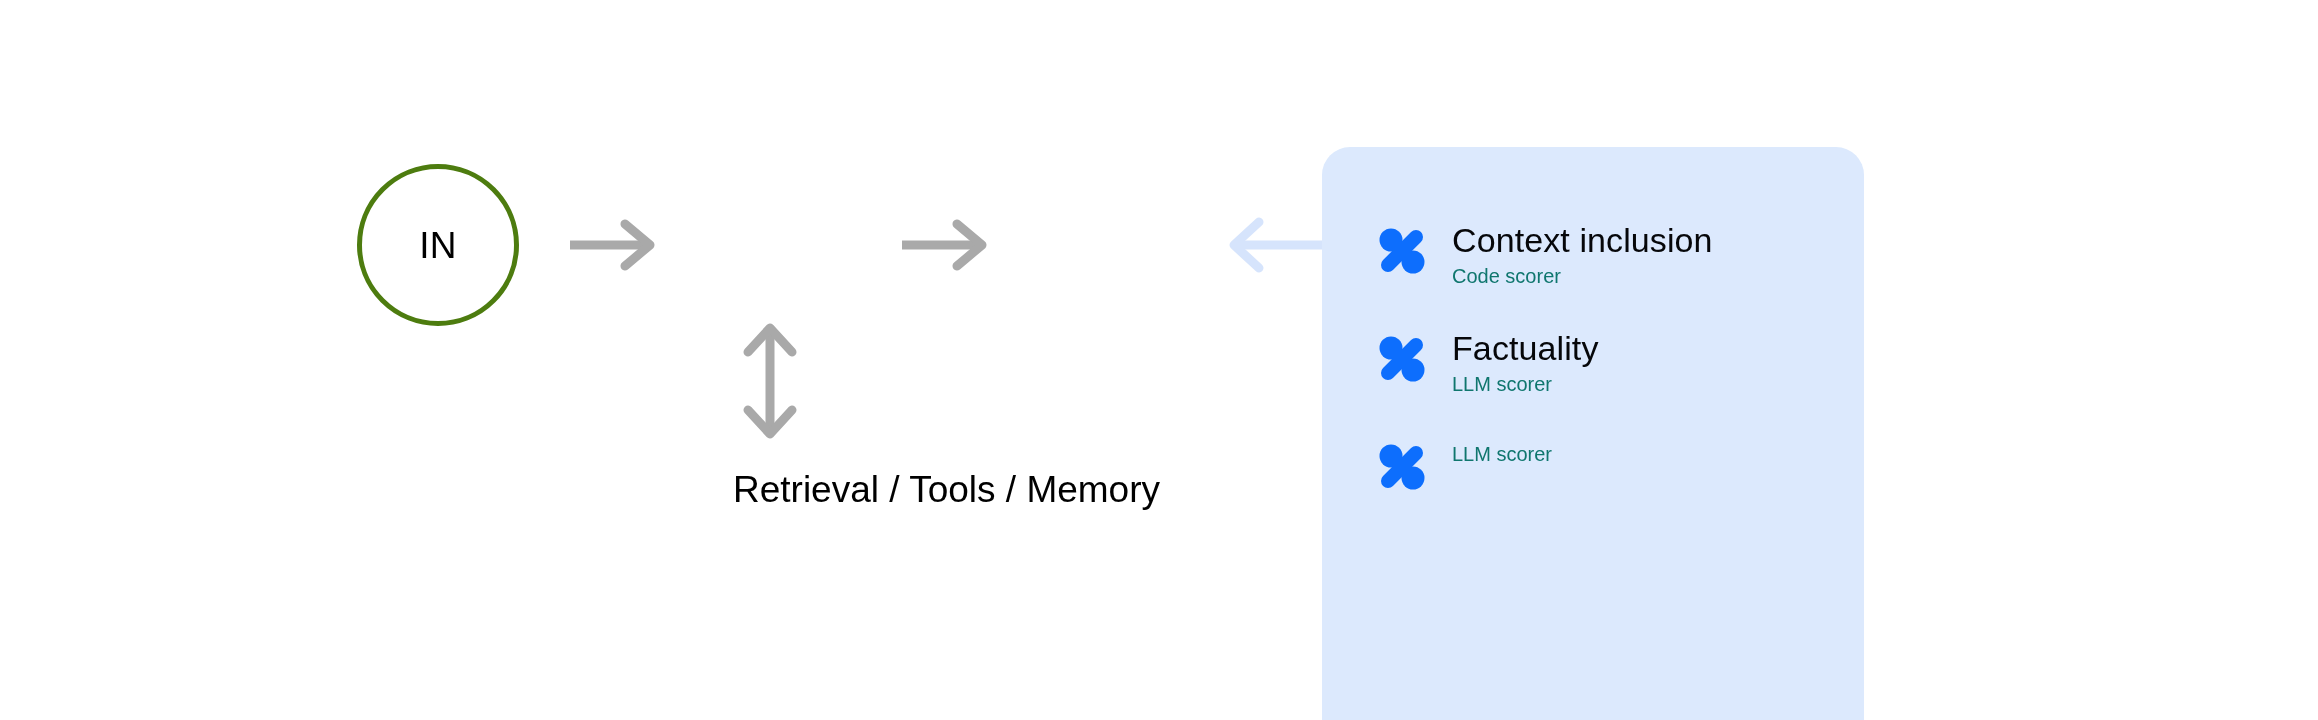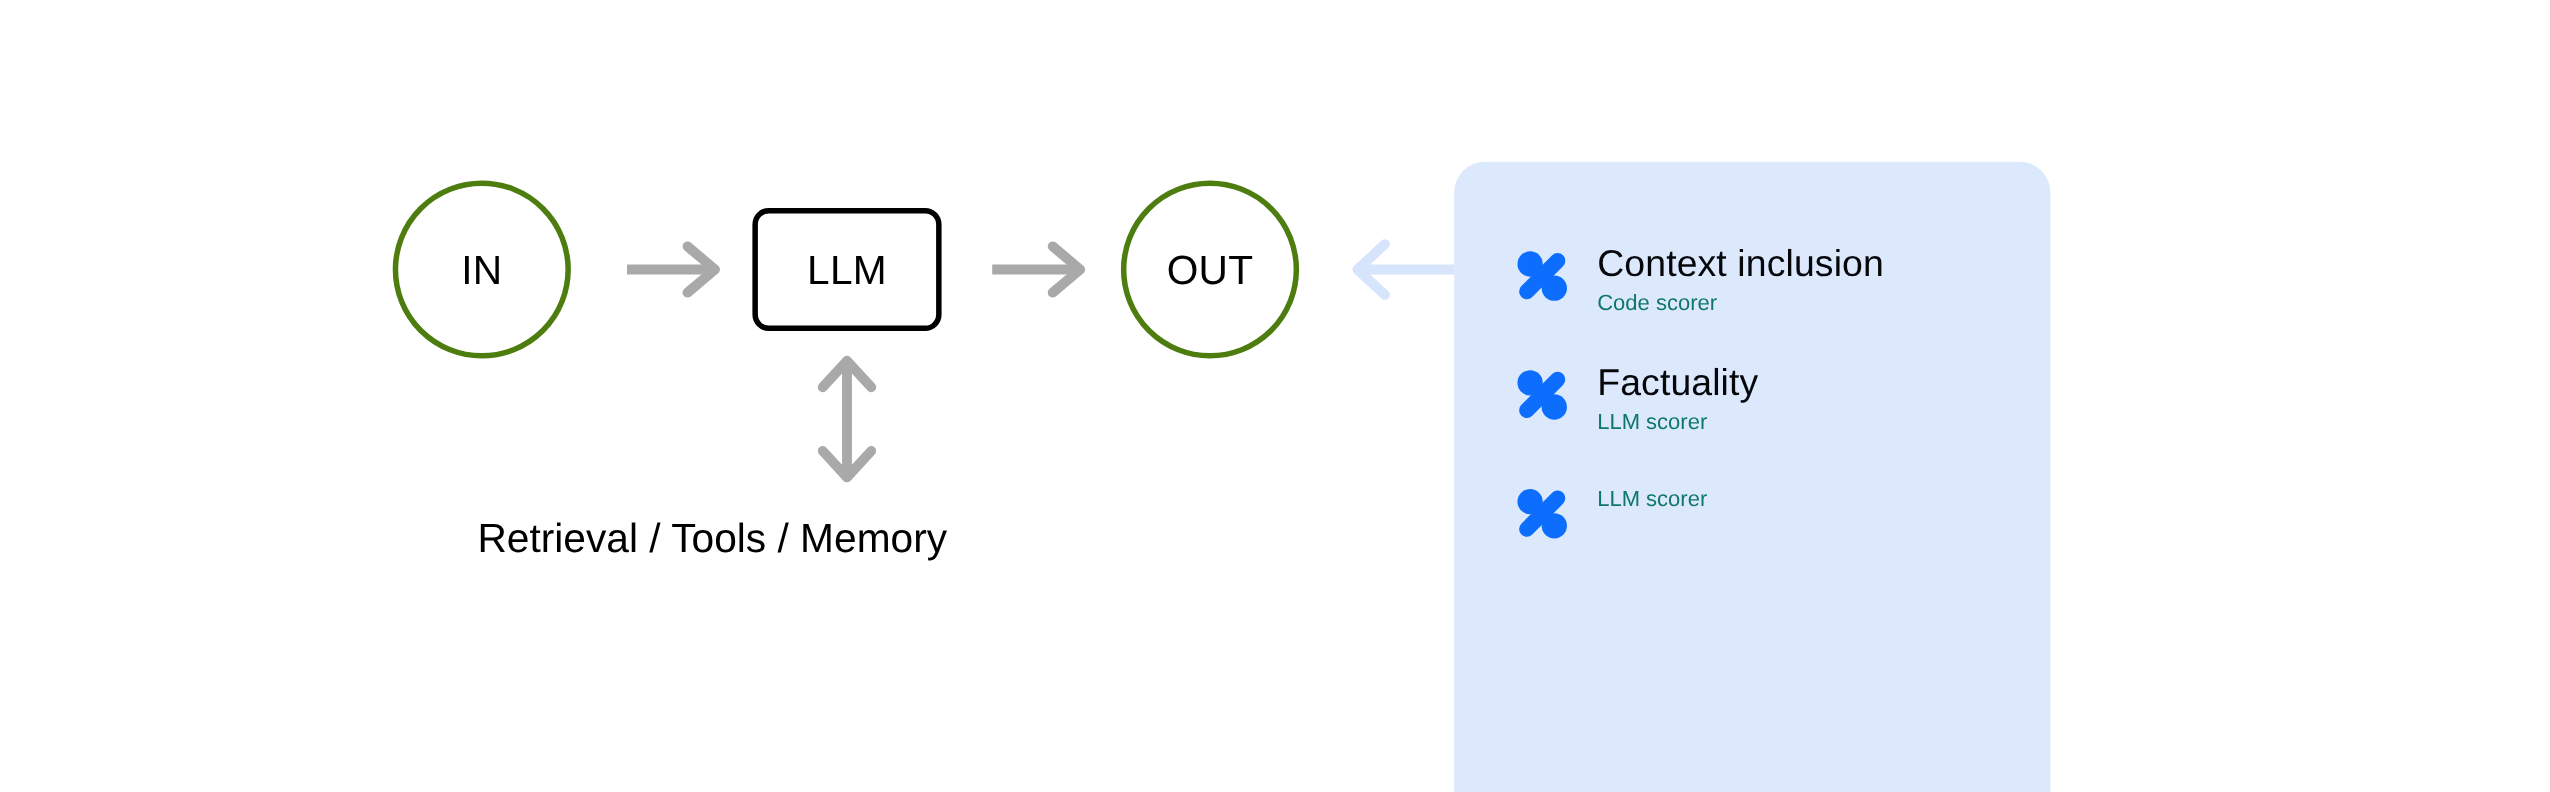--- a/index.html
+++ b/index.html
@@ -72,24 +72,24 @@
     left: 0;
     top: 0;
     width: 2318px;
     height: 720px;
     pointer-events: none;
   }
 
   
   #caption-retrieval {
     position: absolute;
-    left: 434px;
+    left: 420px;
     top: 468px;
     width: 740px;
-    text-align: left;
+    text-align: right;
     font-size: 37px;
     color: #000000;
     line-height: 1.2;
   }
 
   
   #scorer-card {
     position: absolute;
     left: 1322px;
     top: 147px;
@@ -162,27 +162,21 @@
       <line x1="770" y1="330" x2="770" y2="432" stroke="#a9a9a9" stroke-width="9" stroke-linecap="butt"></line>
       <polyline points="748,352 770,328 792,352" fill="none" stroke="#a9a9a9" stroke-width="9" stroke-linecap="round" stroke-linejoin="round"></polyline>
       <polyline points="748,410 770,434 792,410" fill="none" stroke="#a9a9a9" stroke-width="9" stroke-linecap="round" stroke-linejoin="round"></polyline>
     </g>
   </svg>
 
   <div class="node-circle" id="node-in">
     <span class="node-label">IN</span>
   </div>
 
-  <div class="node-box" id="node-llm">
-    <span class="node-label">LLM</span>
-  </div>
-
-  <div class="node-circle" id="node-out">
-    <span class="node-label">OUT</span>
-  </div>
+
 
   <div id="caption-retrieval">Retrieval / Tools / Memory</div>
 
   <div id="scorer-card">
 
     <div class="scorer-item">
       <svg class="scorer-icon" viewBox="0 0 48 48" xmlns="http://www.w3.org/2000/svg">
         <circle cx="13" cy="13" r="11.5" fill="#0d6efd"></circle>
         <circle cx="35" cy="35" r="11.5" fill="#0d6efd"></circle>
         <line x1="38" y1="10" x2="10" y2="38" stroke="#0d6efd" stroke-width="14" stroke-linecap="round"></line>

